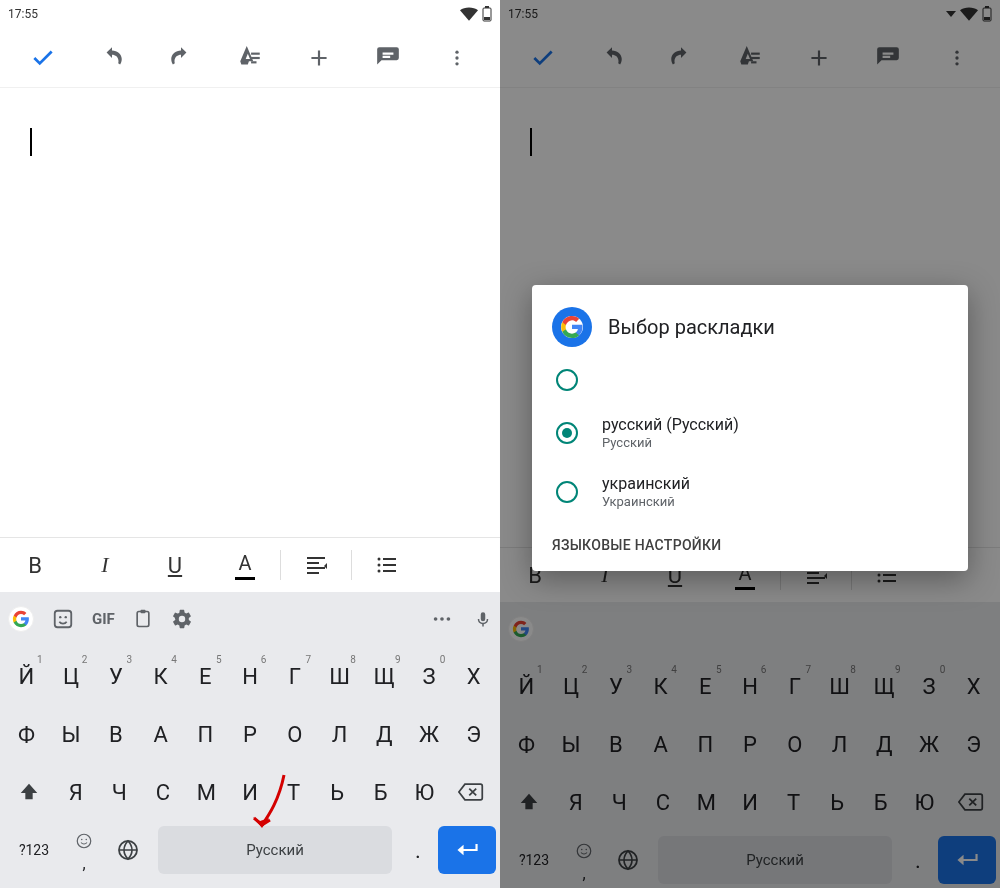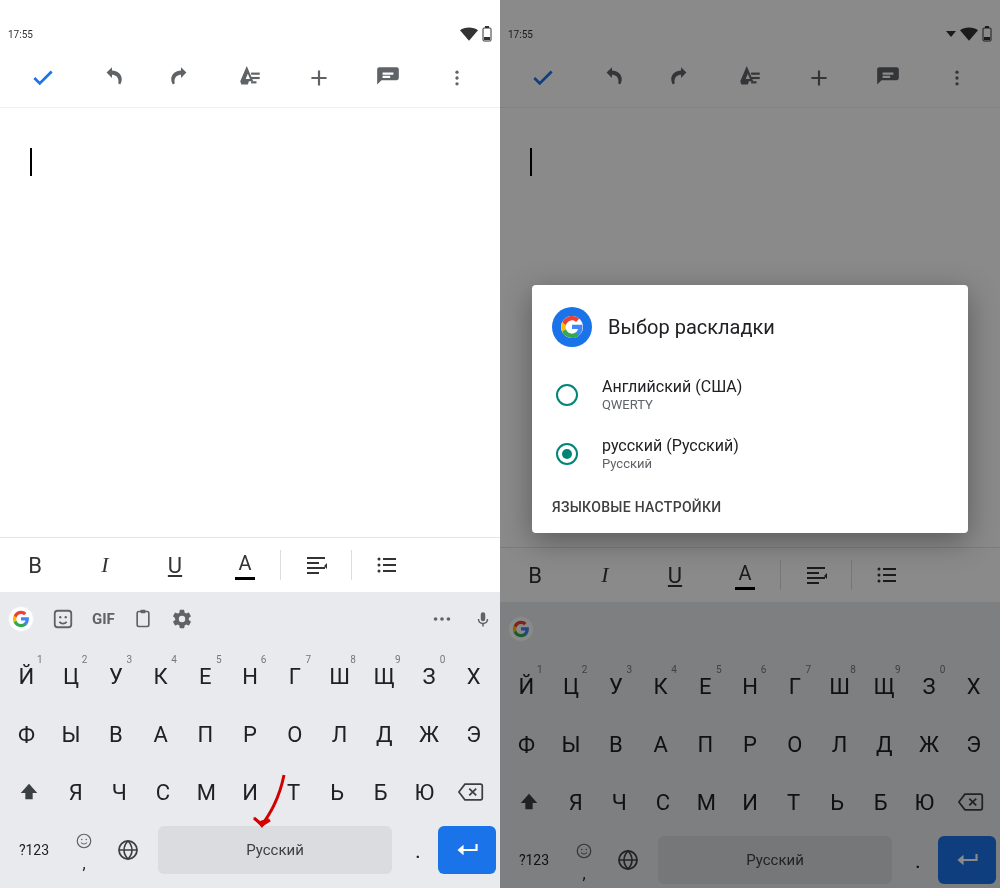--- a/index.html
+++ b/index.html
@@ -19,23 +19,22 @@
     display: flex;
     flex-direction: column;
   }
   .status-bar {
     height: 28px;
     background: #fff;
     display: flex;
     align-items: center;
     justify-content: space-between;
     padding: 0 8px;
-    font-size: 10px;
+    font-size: 12px;
     color: #333;
-    margin-top: 20px;
   }
   .status-icons { display: flex; align-items: center; gap: 4px; }
   .status-icons svg { display: block; }
 
   .app-toolbar {
     height: 60px;
     display: flex;
     align-items: center;
     justify-content: space-around;
     padding: 0 8px;
@@ -178,21 +177,21 @@
     left: 32px;
     right: 32px;
     background: #fff;
     border-radius: 4px;
     z-index: 30;
     padding: 22px 20px 18px;
     box-shadow: 0 8px 30px rgba(0,0,0,0.35);
   }
   .dlg-header {
     display: flex; align-items: center; gap: 16px;
-    margin-bottom: 18px;
+    margin-bottom: 10px;
   }
   .dlg-icon {
     width: 40px; height: 40px; border-radius: 50%;
     background: #1a73e8;
     display:flex; align-items:center; justify-content:center;
   }
   .dlg-title {
     font-size: 20px;
     color: #202124;
   }
@@ -652,29 +651,32 @@
             <path fill="#34A853" d="M24 46c5.8 0 10.7-1.9 14.3-5.2l-7-5.6c-2 1.3-4.5 2.1-7.3 2.1-5.6 0-10.4-3.8-12.1-8.9H4.7v5.8C8.3 41.4 15.6 46 24 46z"></path>
             <path fill="#FBBC05" d="M11.9 28.4c-.4-1.3-.7-2.7-.7-4.1s.2-2.8.7-4.1v-5.8H4.7C3.2 17.4 2.3 20.6 2.3 24s.9 6.6 2.4 9.5l7.2-5.1z"></path>
             <path fill="#EA4335" d="M24 10.7c3.2 0 6 1.1 8.2 3.2l6.2-6.2C34.7 4 29.8 2 24 2 15.6 2 8.3 6.6 4.7 14.4l7.2 5.8c1.7-5.1 6.5-9.5 12.1-9.5z"></path>
           </svg>
       </div>
       <div class="dlg-title">Выбор раскладки</div>
     </div>
     <div id="dlg-options">
         <div class="dlg-option">
           <div class="radio"></div>
-          <div class="opt-labels">
-            <div class="opt-primary">Английский (США)</div>
-            <div class="opt-secondary">QWERTY</div>
-          </div>
         </div>
         <div class="dlg-option">
           <div class="radio checked"></div>
           <div class="opt-labels">
             <div class="opt-primary">русский (Русский)</div>
             <div class="opt-secondary">Русский</div>
           </div>
         </div>
+        <div class="dlg-option">
+          <div class="radio"></div>
+          <div class="opt-labels">
+            <div class="opt-primary">украинский</div>
+            <div class="opt-secondary">Украинский</div>
+          </div>
+        </div>
       </div>
     <div class="dlg-actions">ЯЗЫКОВЫЕ НАСТРОЙКИ</div>
   </div>
 
 </div>
 
 </body></html>

